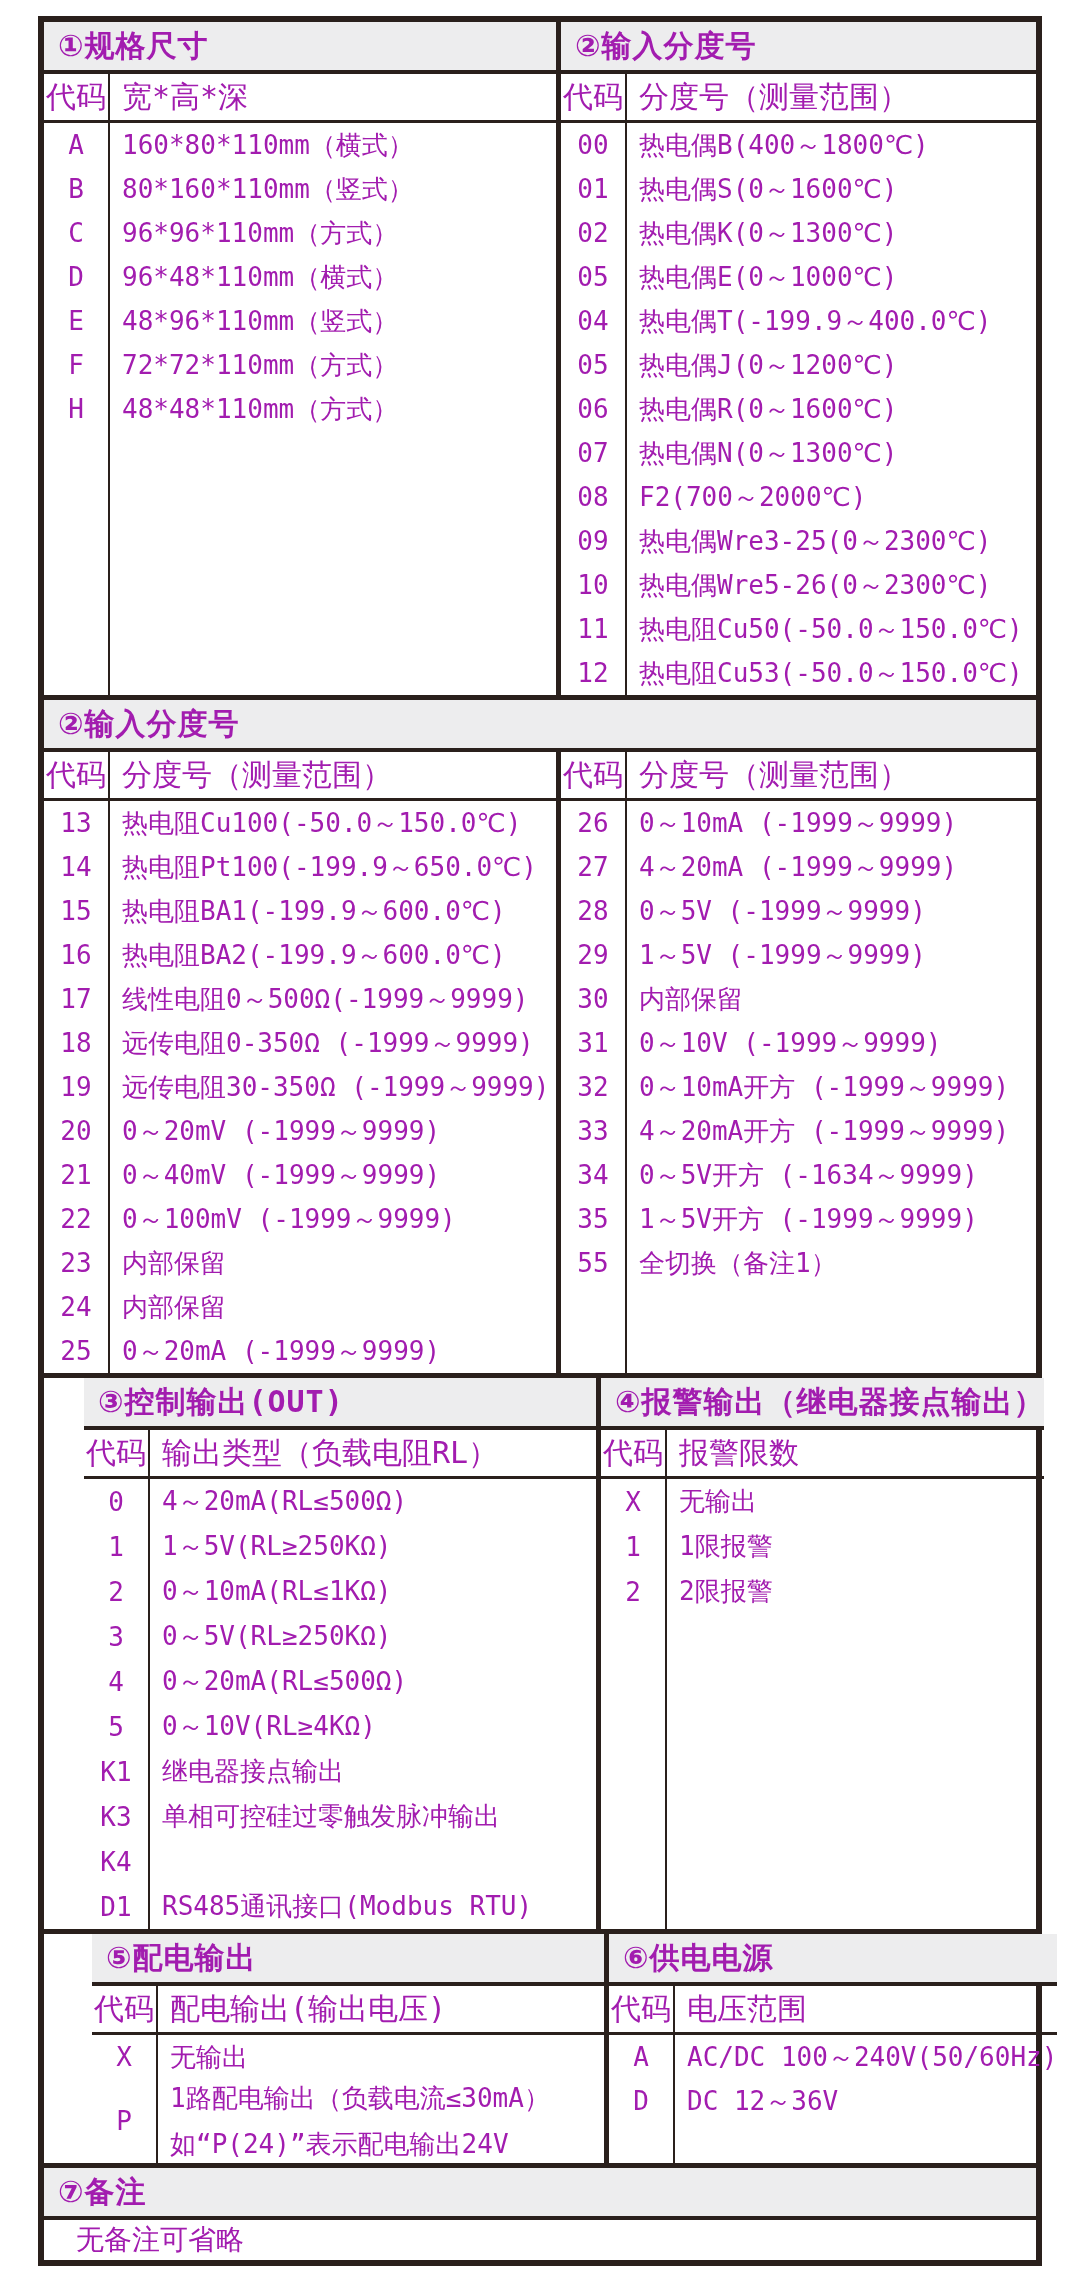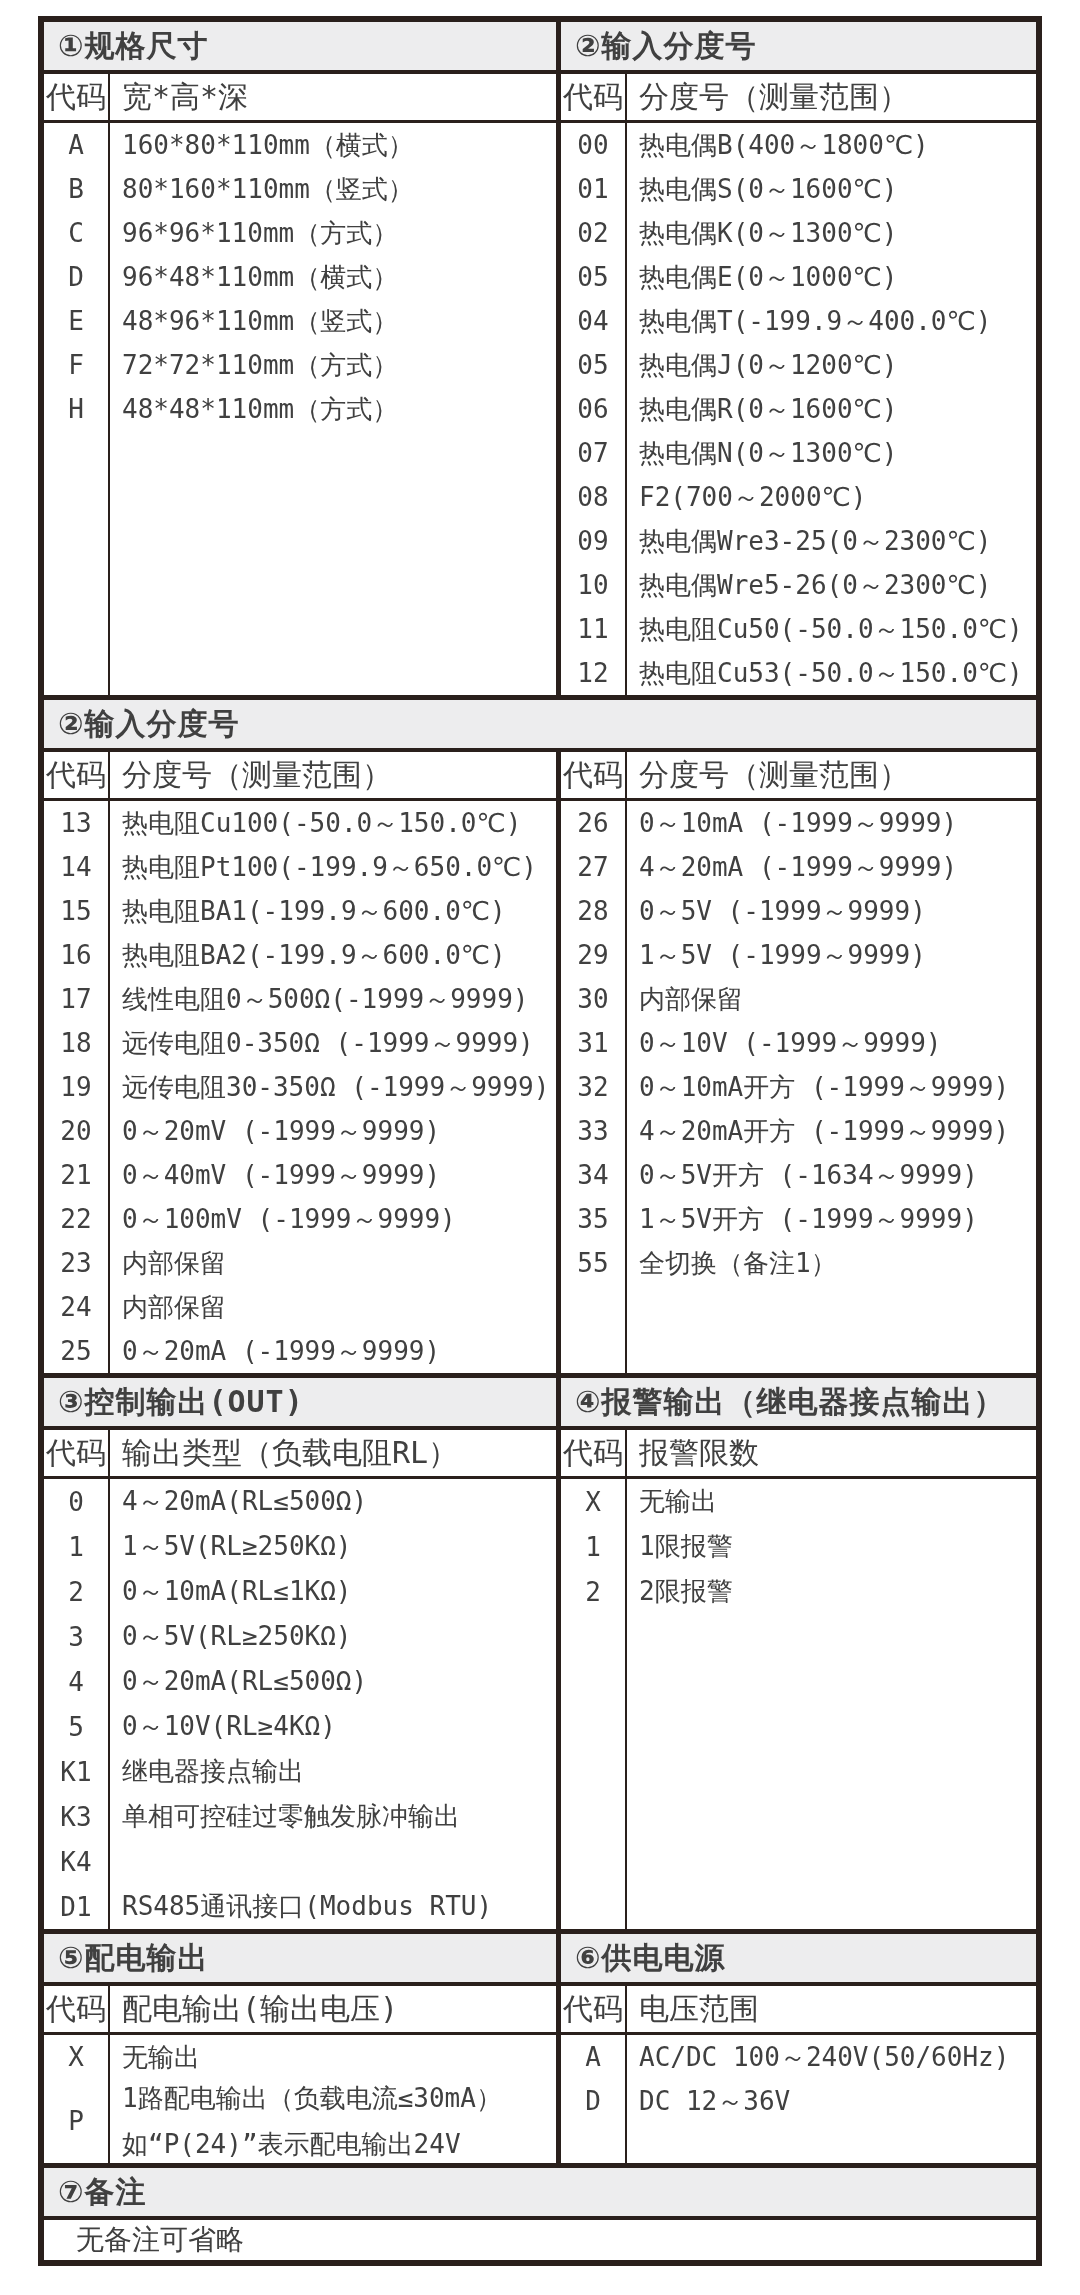--- a/index.html
+++ b/index.html
@@ -1,28 +1,28 @@
 <!DOCTYPE html>
 <html><head>
 <meta charset="utf-8">
 <style>
   html,body{margin:0;padding:0;background:#ffffff;}
   .page{position:relative;width:1080px;height:2295px;background:#ffffff;overflow:hidden;
         font-family:"DejaVu Sans Mono","Liberation Mono","DejaVu Sans",monospace;
-        color:#404040;}
+        color:#a21caf;}
   .tbl{position:absolute;left:38px;top:16px;width:1004px;height:2250px;
        box-sizing:border-box;border:6px solid #2a201c;background:#ffffff;
        display:flex;flex-direction:column;}
   .band{display:flex;flex-shrink:0;}
   .band + .band{border-top:5px solid #2a201c;}
   .band.col{flex-direction:column;}
   .b1{height:673px;}
   .b2{height:673px;}
-  .b3{height:551px;}
-  .b4{height:229px;}
+  .b3{height:551px;padding-left:40px;}
+  .b4{height:229px;padding-left:48px;}
   .b5{flex:1;}
   .cols{display:flex;flex:1;min-height:0;}
   .half{display:flex;flex-direction:column;min-height:0;}
   .half.left{width:517px;box-sizing:border-box;border-right:5px solid #2a201c;flex-shrink:0;}
   .half.right{flex:1;}
   .sec-hdr{height:48px;flex-shrink:0;background:#ededee;border-bottom:4px solid #2a201c;
            display:flex;align-items:center;padding-left:14px;
            font-weight:bold;font-size:30px;letter-spacing:1px;white-space:nowrap;}
   .col-hdr{height:46px;flex-shrink:0;border-bottom:3px solid #2a201c;display:flex;font-size:30px;}
   .row{height:44px;flex-shrink:0;display:flex;font-size:26px;}

